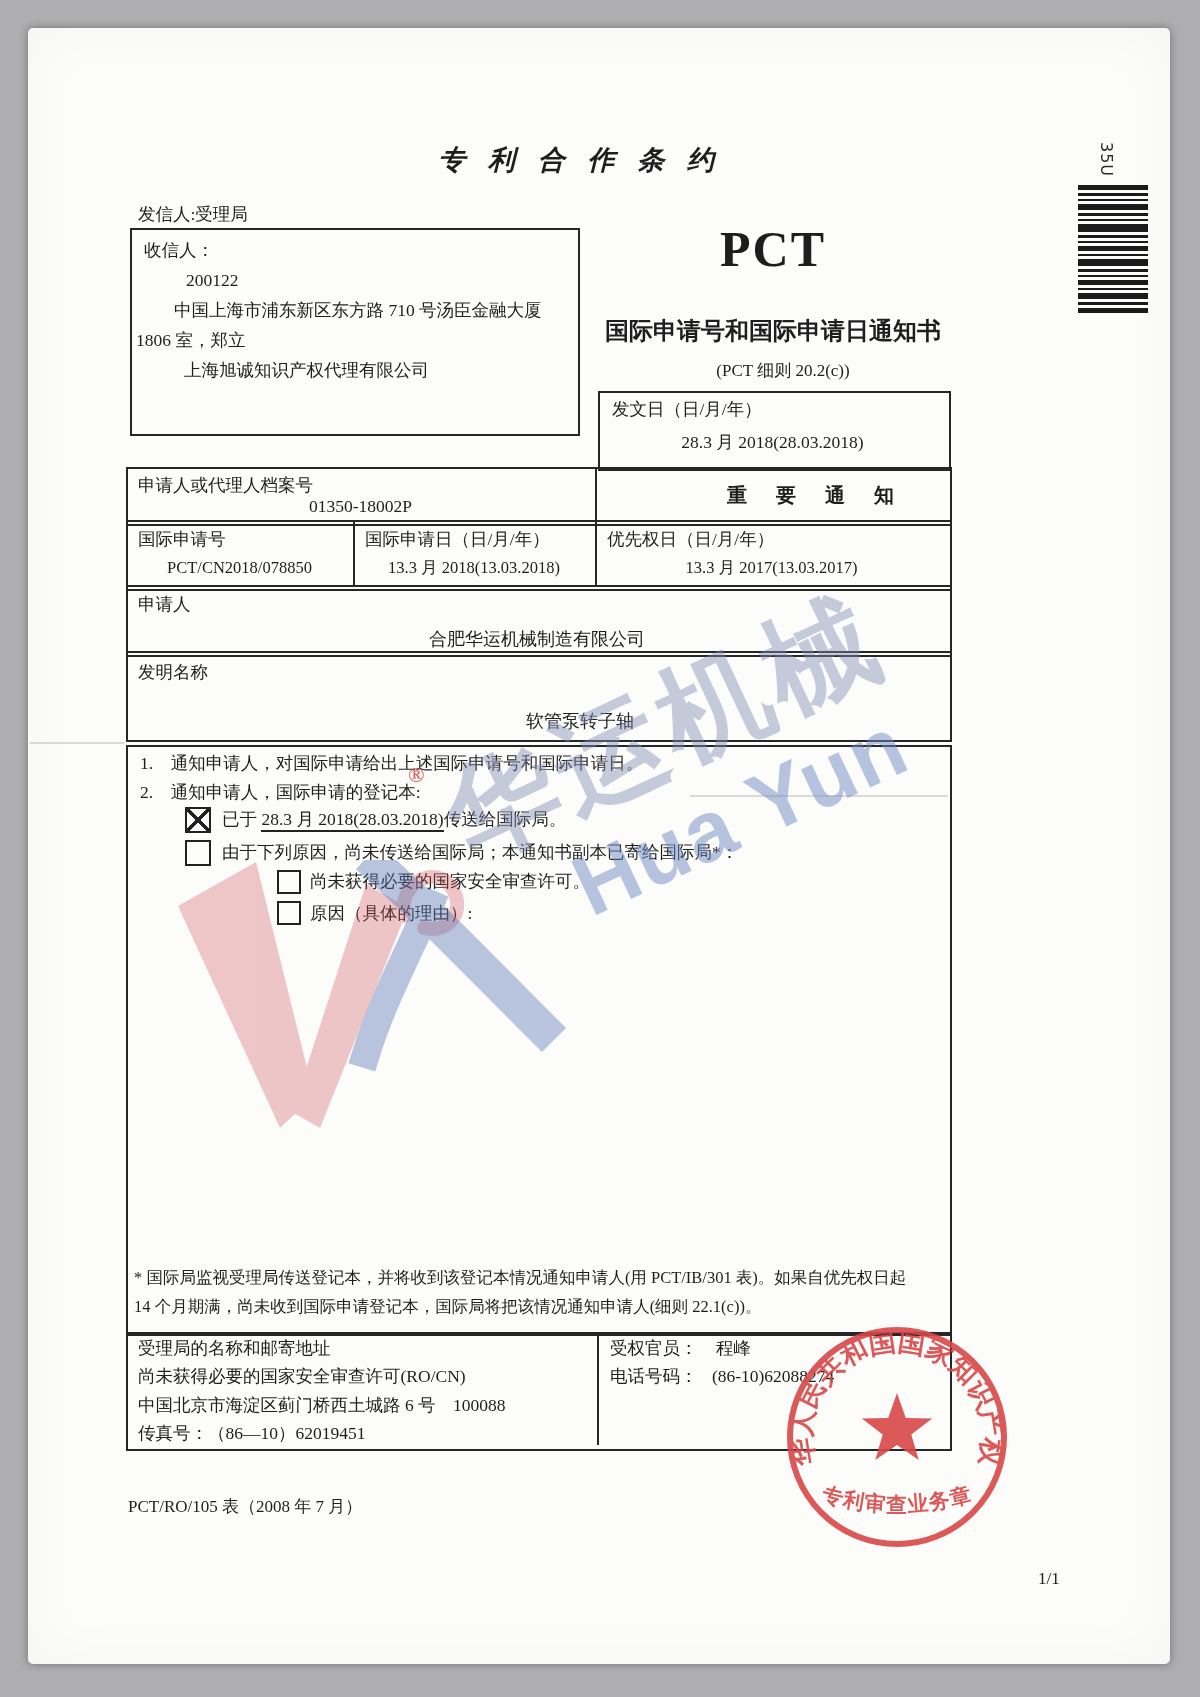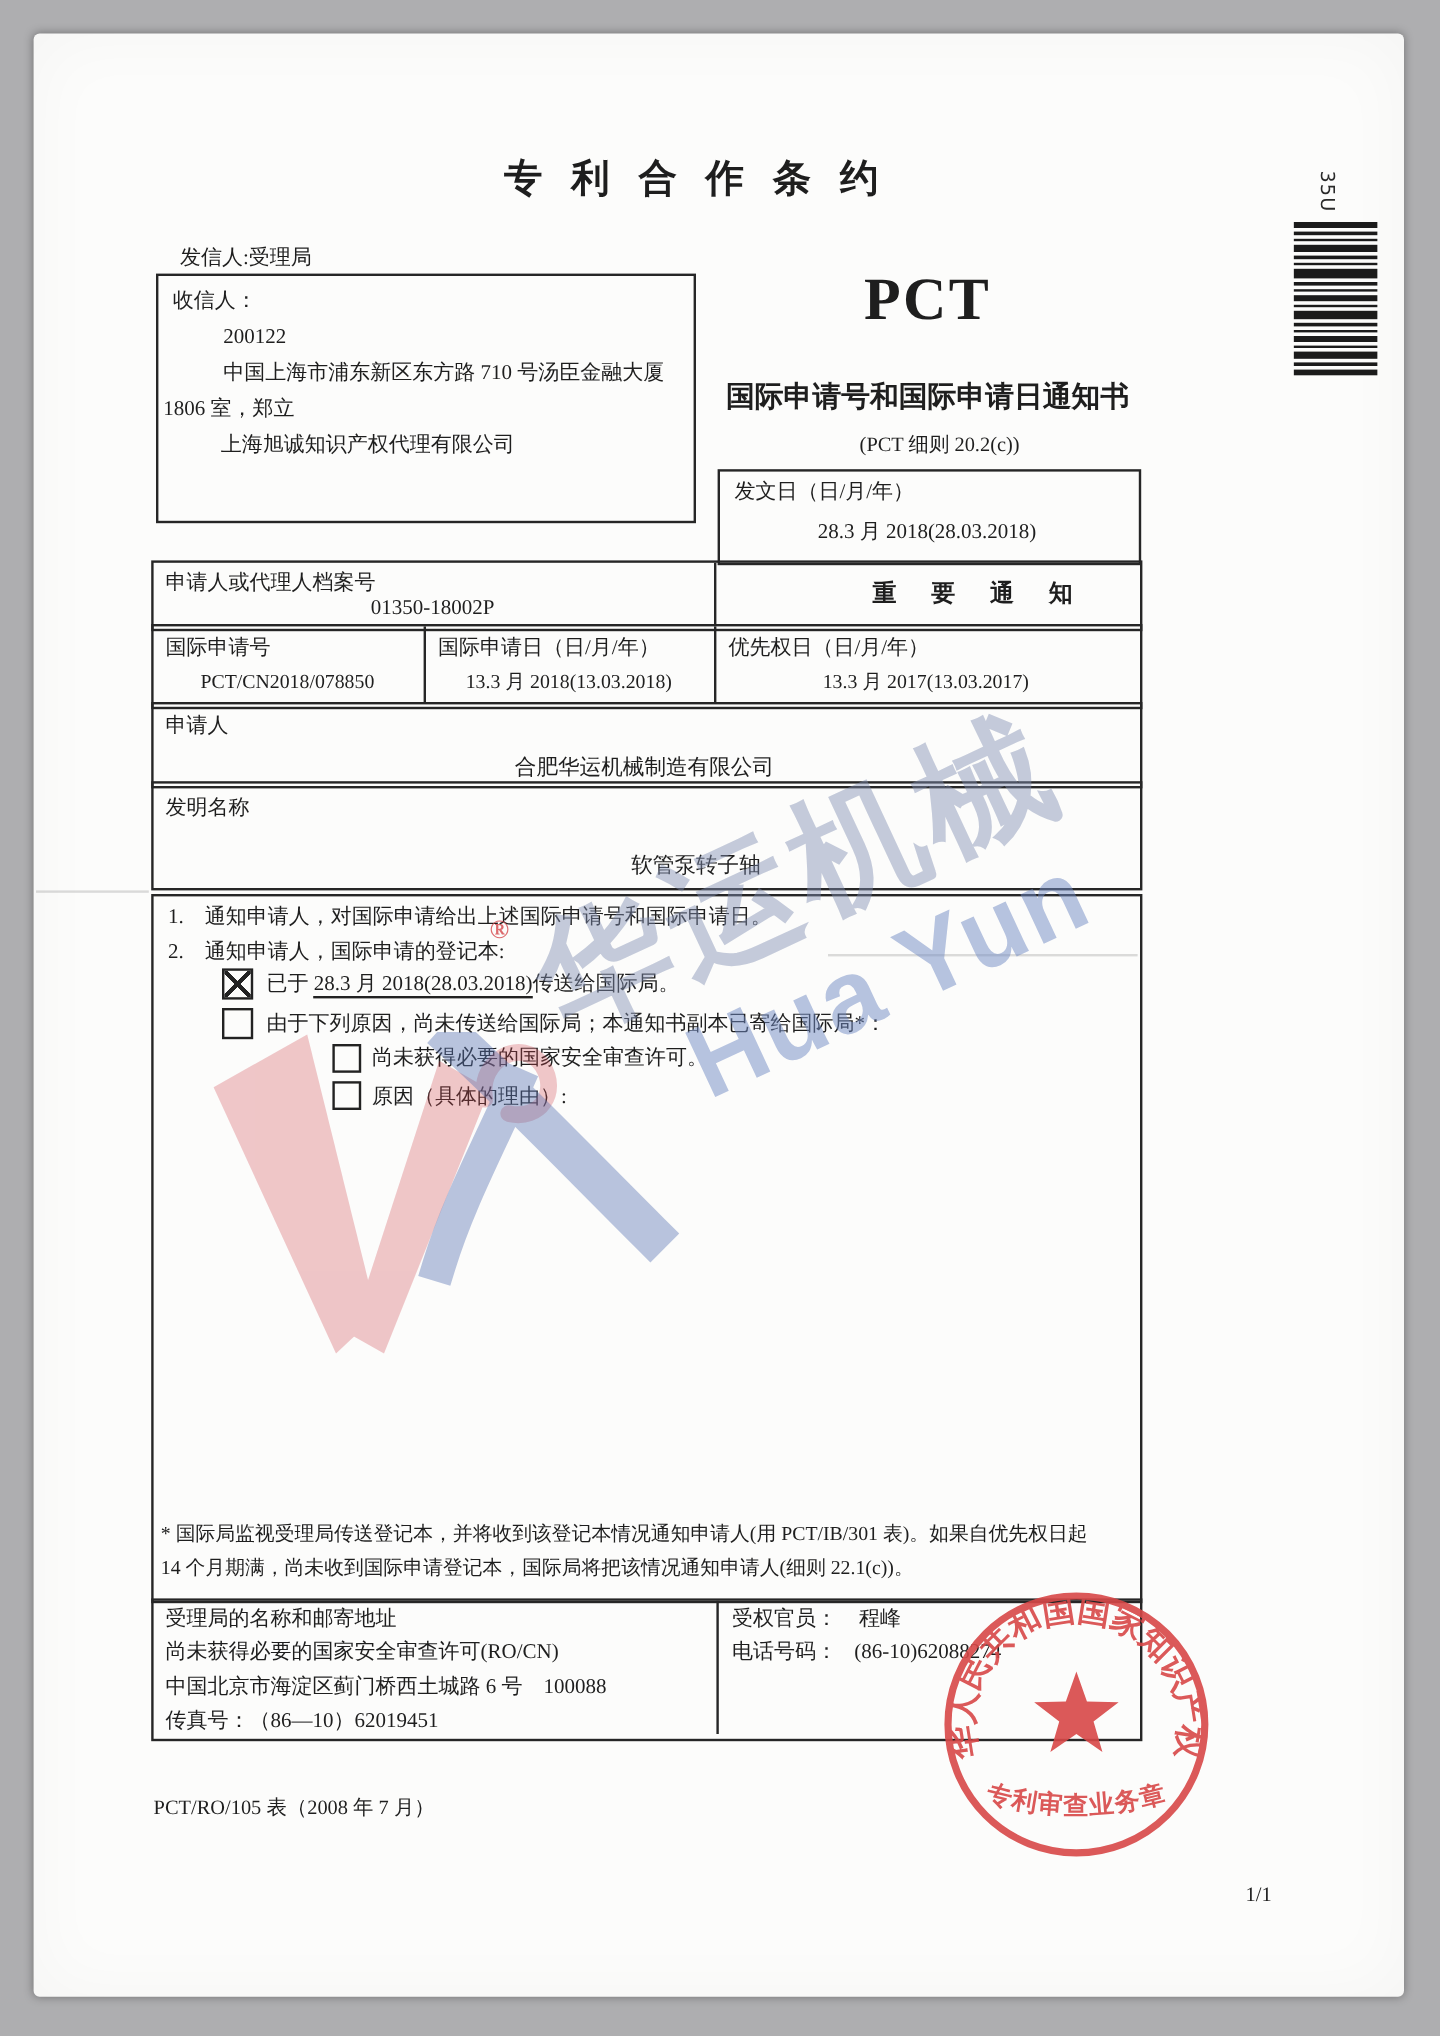--- a/index.html
+++ b/index.html
@@ -39,28 +39,28 @@
   }
   .wm-reg{font-size:22px;color:rgba(212,70,74,.8);font-weight:bold;}
   .crease{position:absolute;height:2px;background:rgba(140,140,140,.3);}
   .rot90{transform:rotate(90deg);transform-origin:0 0;font-family:"DejaVu Sans","Liberation Sans",sans-serif;}
 </style>
 </head>
 <body>
 
 <div class="paper"></div>
 
-<div class="t b c" style="left:330px;top:128px;width:500px;font-size:32px;letter-spacing:8px;">专 利 合 作 条 约</div>
+<div class="t b c" style="left:330px;top:144px;width:500px;font-size:27px;letter-spacing:8px;font-style:italic;">专 利 合 作 条 约</div>
 
-<div class="t" style="left:138px;top:204px;margin-left:12px;">发信人:受理局</div>
+<div class="t" style="left:138px;top:204px;">发信人:受理局</div>
 
 <div class="box" style="left:130px;top:228px;width:446px;height:204px;"></div>
 <div class="t" style="left:144px;top:240px;">收信人：</div>
 <div class="t" style="left:186px;top:270px;">200122</div>
-<div class="t" style="left:186px;top:300px;text-align:center;">中国上海市浦东新区东方路 710 号汤臣金融大厦</div>
+<div class="t" style="left:174px;top:300px;text-align:center;">中国上海市浦东新区东方路 710 号汤臣金融大厦</div>
 <div class="t" style="left:136px;top:330px;">1806 室，郑立</div>
 <div class="t" style="left:184px;top:360px;">上海旭诚知识产权代理有限公司</div>
 
 <div class="t b c" style="left:673px;top:218px;width:200px;font-size:50px;letter-spacing:2px;">PCT</div>
 <div class="t b c" style="left:573px;top:316px;width:400px;font-size:24px;">国际申请号和国际申请日通知书</div>
 <div class="t c" style="left:633px;top:360px;width:300px;font-size:17px;">(PCT 细则 20.2(c))</div>
 
 <svg style="position:absolute;left:1078px;top:185px;" width="70" height="128" viewBox="0 0 70 128">
   <g fill="#1b1b1b">
     <rect x="0" y="0" width="70" height="5"></rect>

